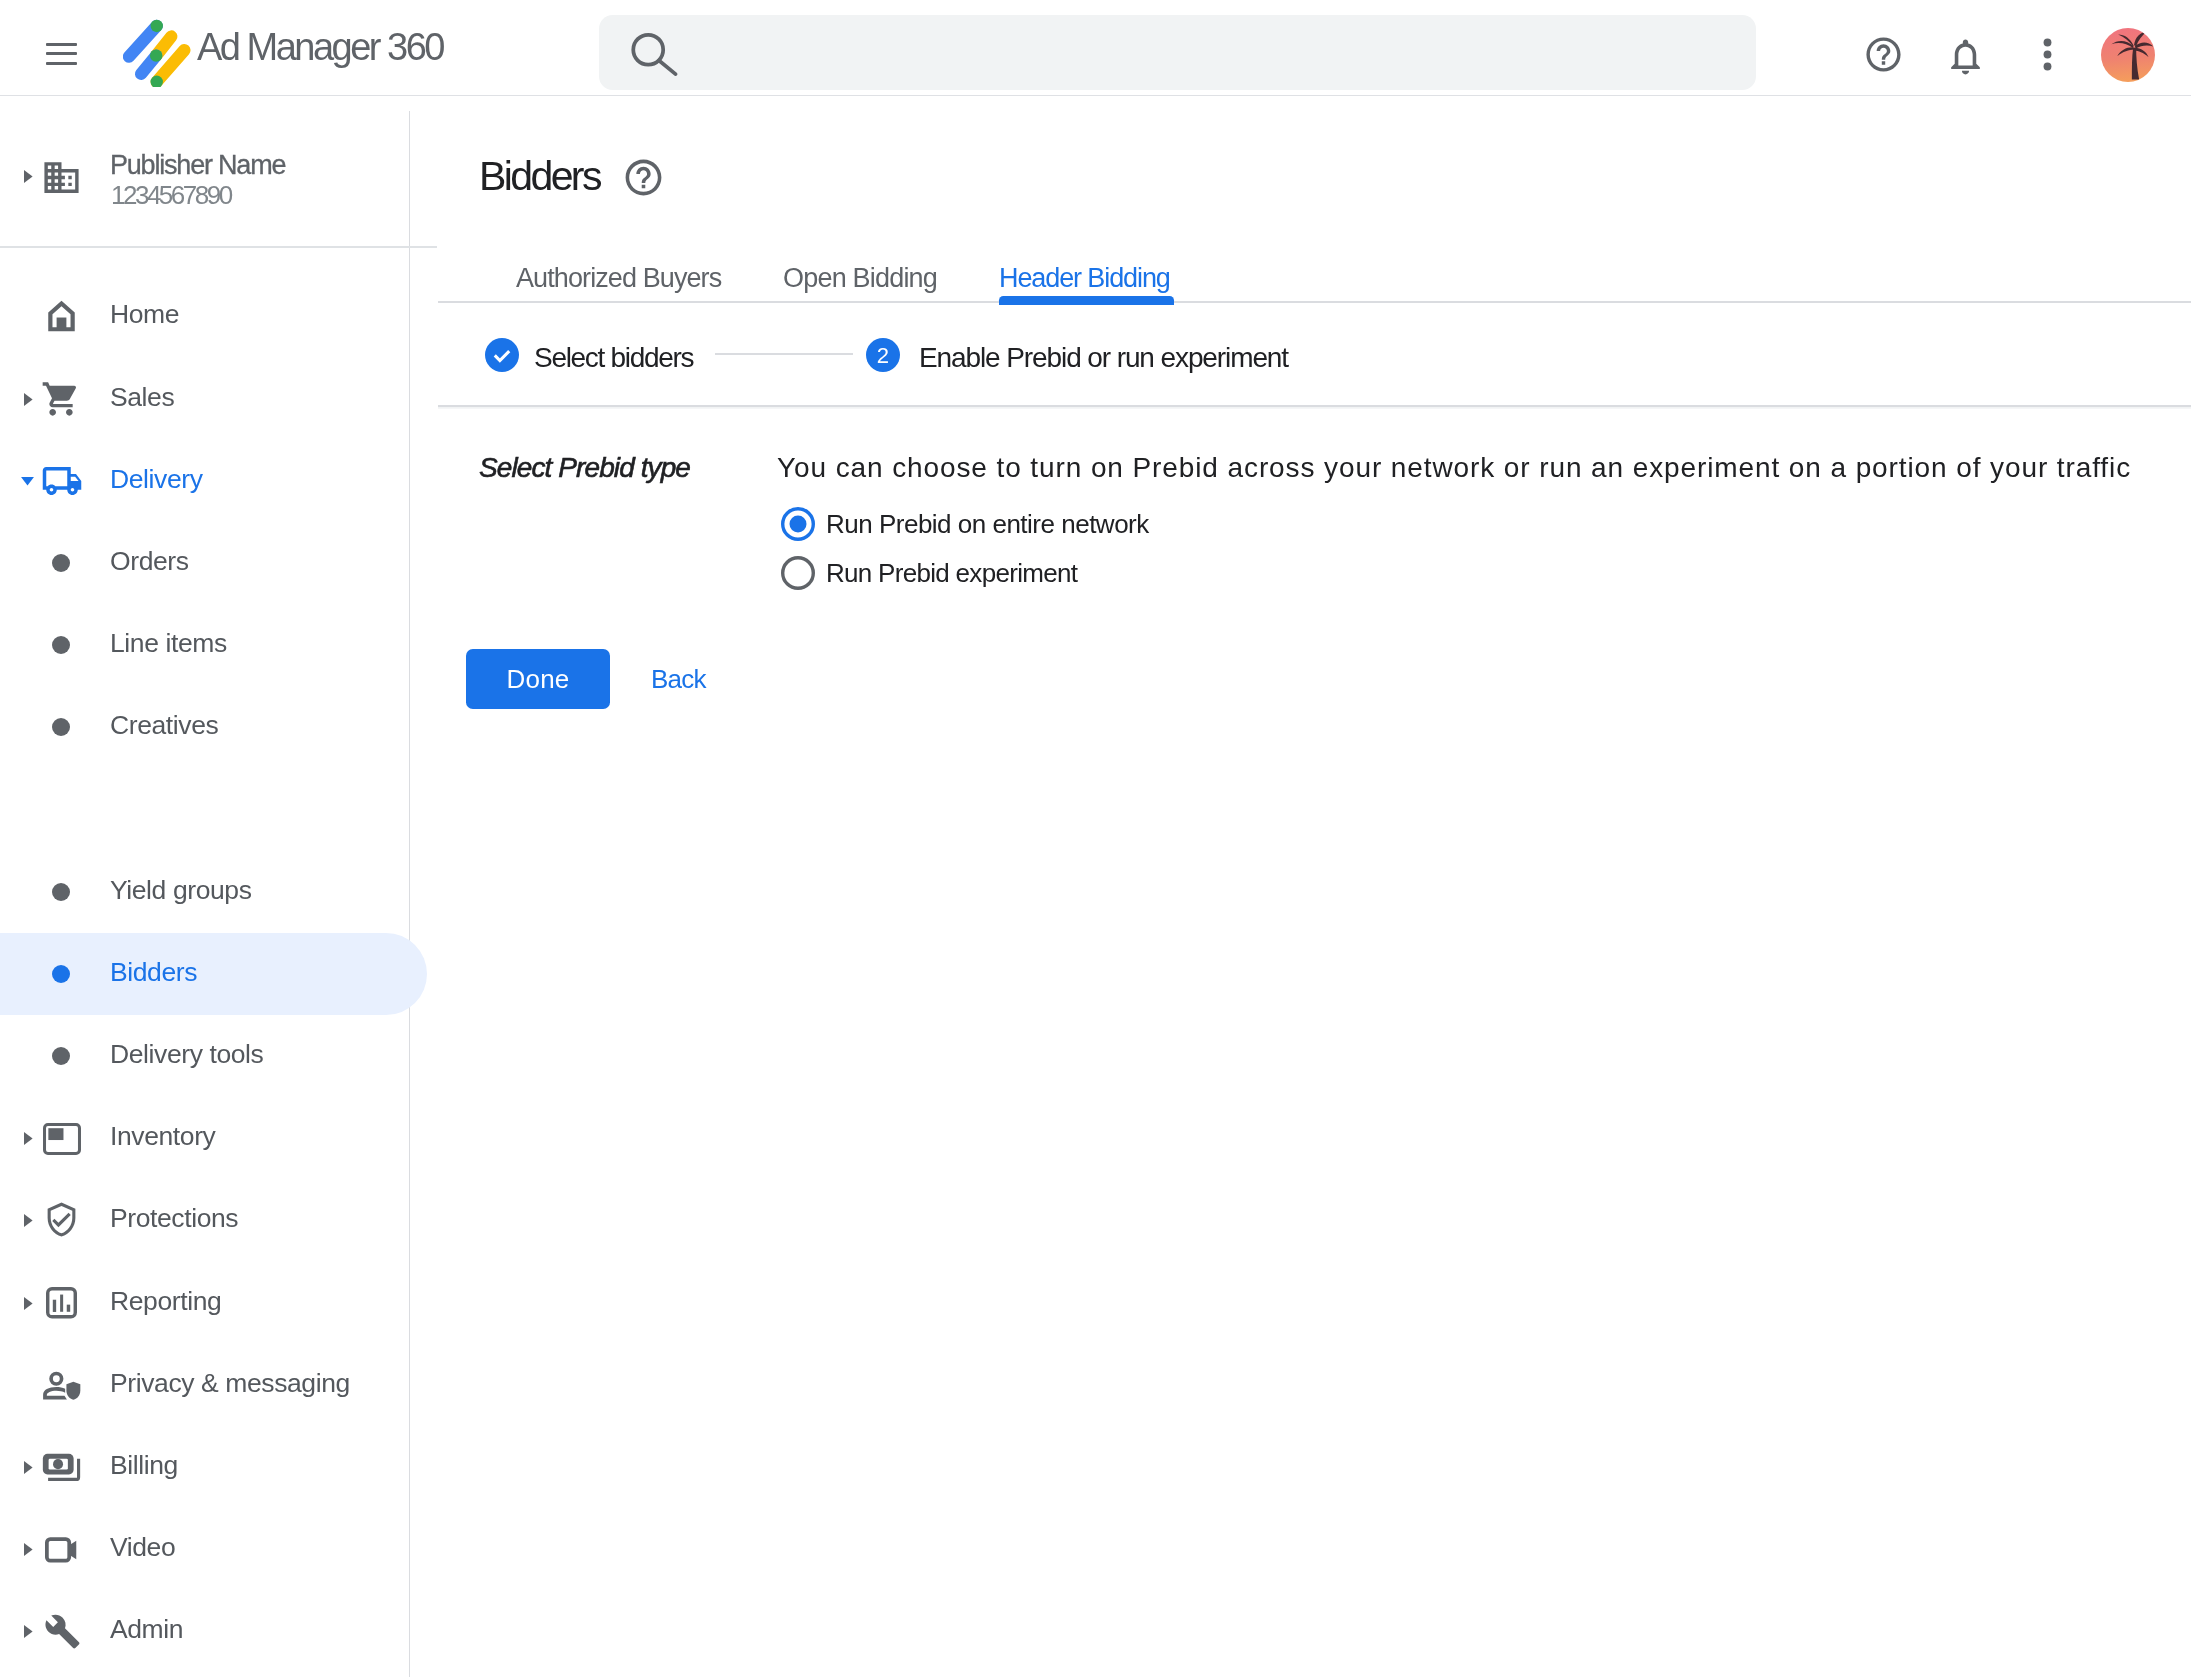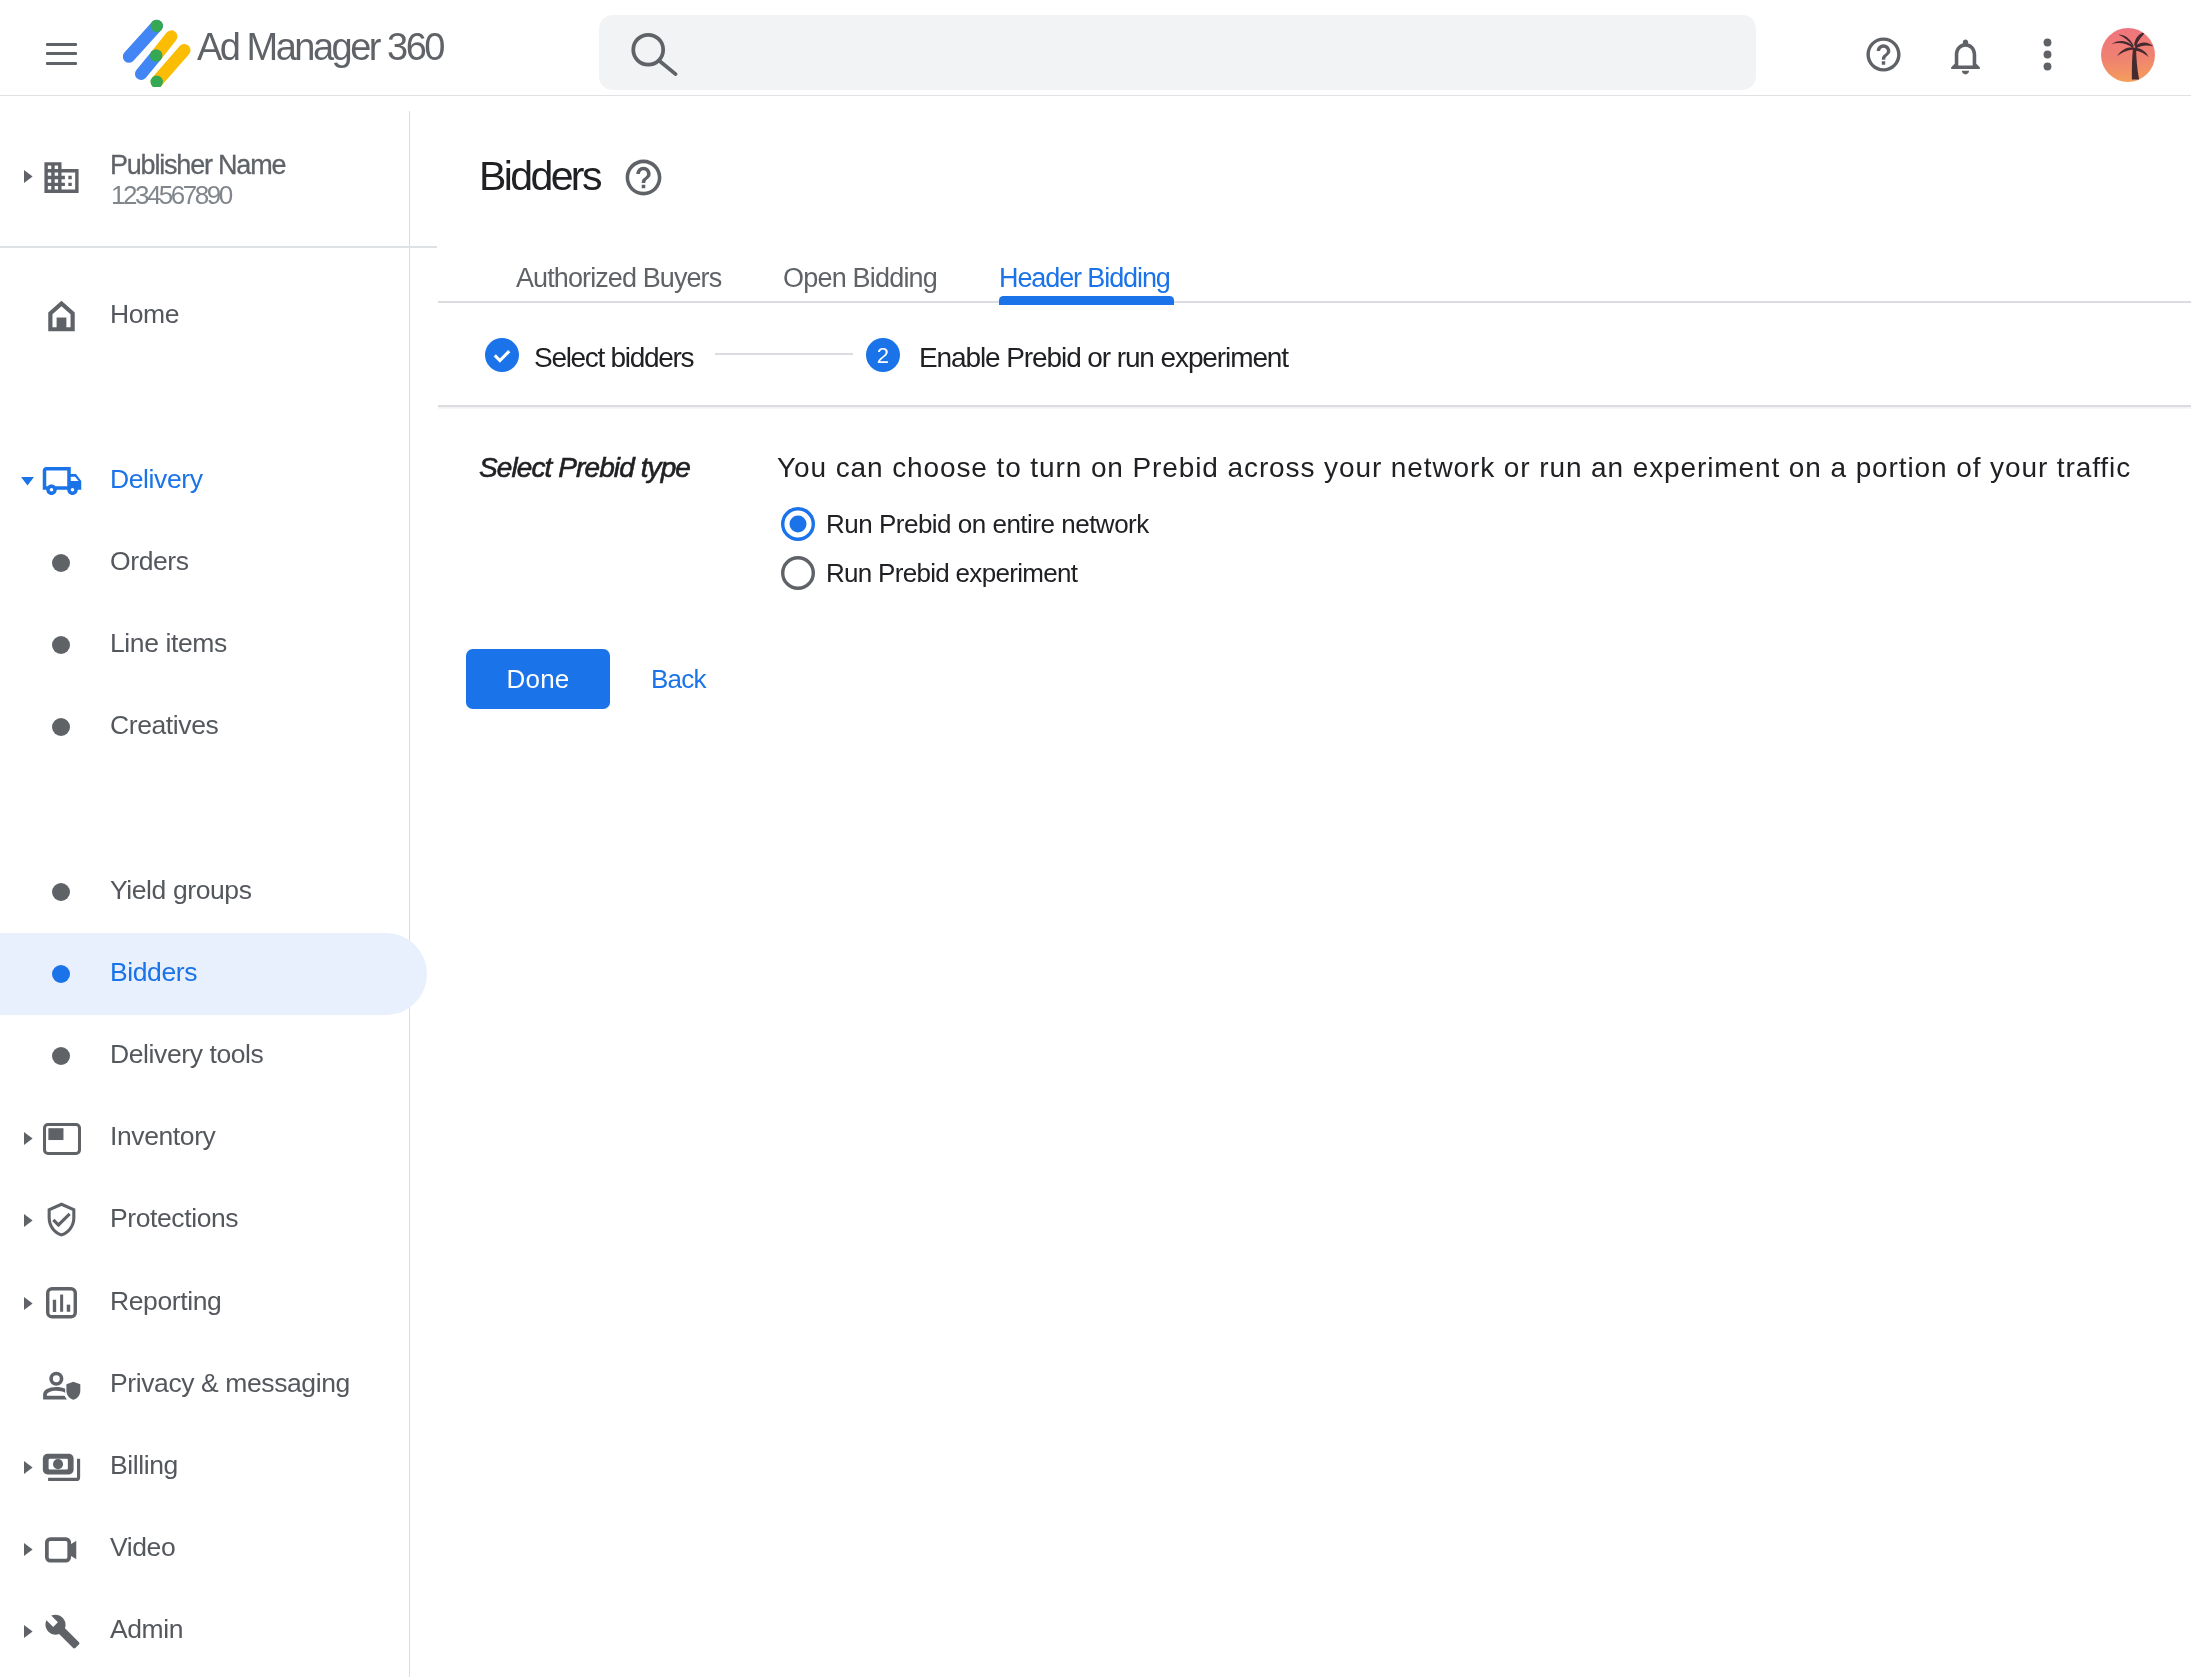--- a/index.html
+++ b/index.html
@@ -99,20 +99,29 @@
   <div id="pubid">1234567890</div>
   <div id="pubdiv"></div>
   <div id="pill"></div>
   <div class="nav" style="top:164px">
     <svg class="ic" style="left:48px;top:25px" width="27" height="32" viewBox="0 0 32 37">
         <path fill="#5f6368" fill-rule="evenodd" d="M16 0.3 L31.7 14.4 V36.7 H0.3 V14.4 Z M16 6.8 L26.7 16.4 V31.9 H5.3 V16.4 Z"></path>
         <path fill="#5f6368" d="M10.2 20.3 H21.8 V36.2 H10.2 Z"></path>
       </svg>
     <div class="txt">Home</div>
   </div>
+  <div class="nav" style="top:247px">
+    <svg class="caret" width="8.6" height="13" viewBox="0 0 10 15">
+        <polygon points="0,0 10,7.5 0,15" fill="#5f6368"></polygon>
+      </svg>
+    <svg class="ic" style="left:41px;top:20.5px" width="40" height="40" viewBox="0 0 24 24">
+        <path fill="#5f6368" d="M7 18c-1.1 0-1.99.9-1.99 2S5.9 22 7 22s2-.9 2-2-.9-2-2-2zM1 2v2h2l3.6 7.59-1.35 2.45c-.16.28-.25.61-.25.96 0 1.1.9 2 2 2h12v-2H7.42c-.14 0-.25-.11-.25-.25l.03-.12.9-1.63h7.45c.75 0 1.41-.41 1.75-1.03l3.58-6.49c.08-.14.12-.31.12-.49 0-.55-.45-1-1-1H5.21l-.94-2H1zm16 16c-1.1 0-1.99.9-1.99 2s.89 2 1.99 2 2-.9 2-2-.9-2-2-2z"></path>
+      </svg>
+    <div class="txt">Sales</div>
+  </div>
   <div class="nav" style="top:329px">
     <svg class="caret" style="left:21.4px;top:37px" width="13" height="8.6" viewBox="0 0 15 10">
         <polygon points="0,0 15,0 7.5,10" fill="#1a73e8"></polygon>
       </svg>
     <svg class="ic" style="left:41px;top:20px" width="42" height="42" viewBox="0 0 24 24">
         <path fill="#1a73e8" d="M20 8h-3V4H3c-1.1 0-2 .9-2 2v11h2c0 1.66 1.34 3 3 3s3-1.34 3-3h6c0 1.66 1.34 3 3 3s3-1.34 3-3h2v-5l-3-4zm-.5 1.5l1.96 2.5H17V9.5h2.5zM6 18c-.55 0-1-.45-1-1s.45-1 1-1 1 .45 1 1-.45 1-1 1zm2.22-3c-.55-.61-1.33-1-2.22-1s-1.67.39-2.22 1H3V6h12v9H8.22zM18 18c-.55 0-1-.45-1-1s.45-1 1-1 1 .45 1 1-.45 1-1 1z"></path>
       </svg>
     <div class="txt blue" style="font-weight:500">Delivery</div>
   </div>
   <div class="nav" style="top:411px">

